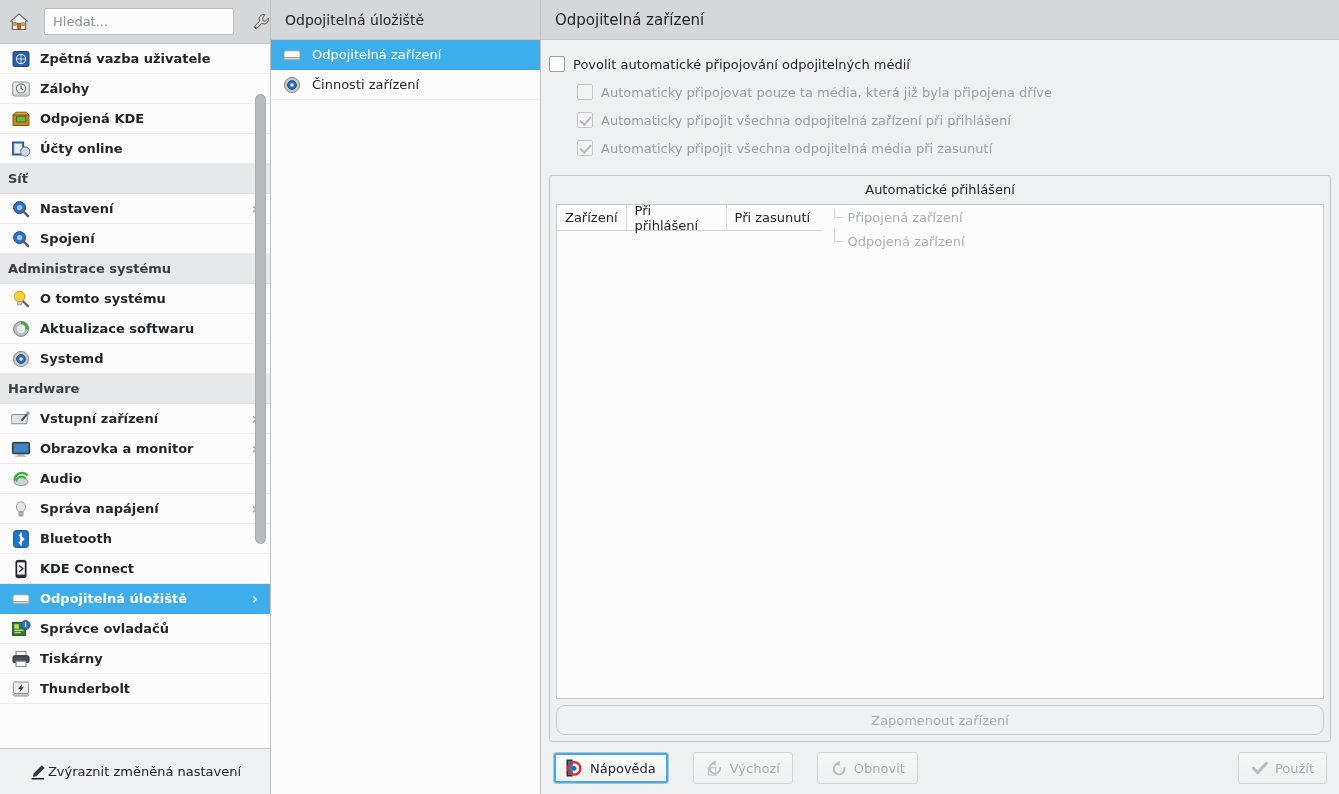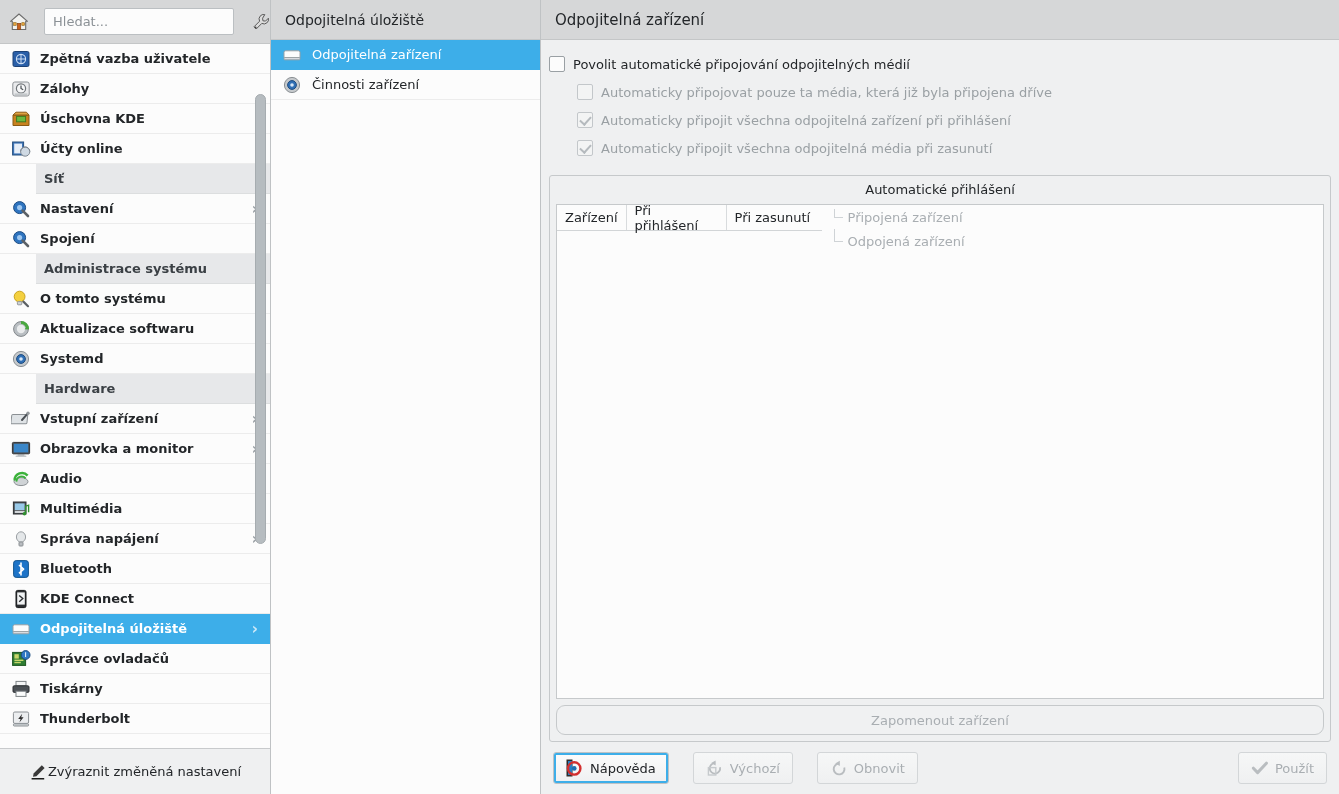--- a/index.html
+++ b/index.html
@@ -57,21 +57,20 @@
   }
   .sb-list { position: absolute; top: 0; left: 0; right: 0; }
 
   .sb-cat {
     height: 30px; line-height: 30px;
     background: #e7e8ea;
     padding-left: 8px;
     font-size: 13px; font-weight: bold;
     color: #3b4045;
     border-bottom: 1px solid #dcdedf;
-    margin-left: 36px;
   }
   .sb-item {
     height: 30px;
     display: flex; align-items: center;
     padding: 0 10px 0 10px;
     border-bottom: 1px solid #ececec;
     position: relative;
     font-weight: bold;
   }
   .sb-item .ico {
@@ -320,21 +319,21 @@
             <span class="lbl">Zálohy</span>
           </div>
           <div class="sb-item">
             <span class="ico">
               <svg width="20" height="20" viewBox="0 0 20 20">
                 <path d="M2 6 L2 16.5 L18 16.5 L18 6 Z" fill="#c8821f" stroke="#8a5a14"></path>
                 <path d="M2 6 L5 3.2 L15.4 3.2 L18 6 Z" fill="#e0a342" stroke="#8a5a14"></path>
                 <rect x="5.6" y="7.4" width="9" height="5.4" fill="#6bb83f" stroke="#3f7a22"></rect>
               </svg>
             </span>
-            <span class="lbl">Úschovna KDE</span>
+            <span class="lbl">Odpojená KDE</span>
           </div>
           <div class="sb-item">
             <span class="ico">
               <svg width="20" height="20" viewBox="0 0 20 20">
                 <rect x="1.6" y="3" width="11" height="13" fill="#3f76bb" stroke="#27507f"></rect>
                 <rect x="3.2" y="4.6" width="7.8" height="9.8" fill="#e6eef8"></rect>
                 <circle cx="14.2" cy="12.6" r="4.6" fill="#cfd9e3" stroke="#7d868f"></circle>
                 <path d="M9.6 12.6 A4.6 4.6 0 0 1 18.8 12.6" fill="none" stroke="#7d868f" stroke-width="0.9"></path>
               </svg>
             </span>
@@ -420,32 +419,20 @@
           </div>
           <div class="sb-item">
             <span class="ico">
               <svg width="20" height="20" viewBox="0 0 20 20">
                 <ellipse cx="10" cy="12.6" rx="7" ry="4" fill="#cfd3d6" stroke="#8b9094"></ellipse>
                 <path d="M3.6 11.4 A7.4 7.4 0 0 1 16.6 6.6" fill="none" stroke="#3bb23b" stroke-width="2.4"></path>
                 <path d="M5.6 12.6 A5 5 0 0 1 14.6 9.4" fill="none" stroke="#3bb23b" stroke-width="1.8"></path>
               </svg>
             </span>
             <span class="lbl">Audio</span>
-          </div>
-          <div class="sb-item">
-            <span class="ico">
-              <svg width="20" height="20" viewBox="0 0 20 20">
-                <rect x="2.4" y="3" width="12.6" height="12" fill="#4b5055" stroke="#2e3134"></rect>
-                <rect x="3.8" y="4.4" width="9.8" height="6.6" fill="#98c9e8"></rect>
-                <rect x="3.8" y="11.8" width="9.8" height="2.2" fill="#d2d6d9"></rect>
-                <path d="M14.6 14.6 L14.6 7.2 L17.6 6.2 L17.6 13.2" fill="none" stroke="#2f8f2f" stroke-width="1.4"></path>
-                <circle cx="13.4" cy="14.8" r="1.8" fill="#2f8f2f"></circle>
-              </svg>
-            </span>
-            <span class="lbl">Multimédia</span>
           </div>
           <div class="sb-item">
             <span class="ico">
               <svg width="20" height="20" viewBox="0 0 20 20">
                 <ellipse cx="10" cy="8" rx="4.6" ry="5.2" fill="#e4e7e9" stroke="#9ba0a4"></ellipse>
                 <rect x="8" y="13" width="4" height="4" rx="0.8" fill="#b8bcc0" stroke="#8b9094"></rect>
               </svg>
             </span>
             <span class="lbl">Správa napájení</span>
             <span class="chev">›</span>

